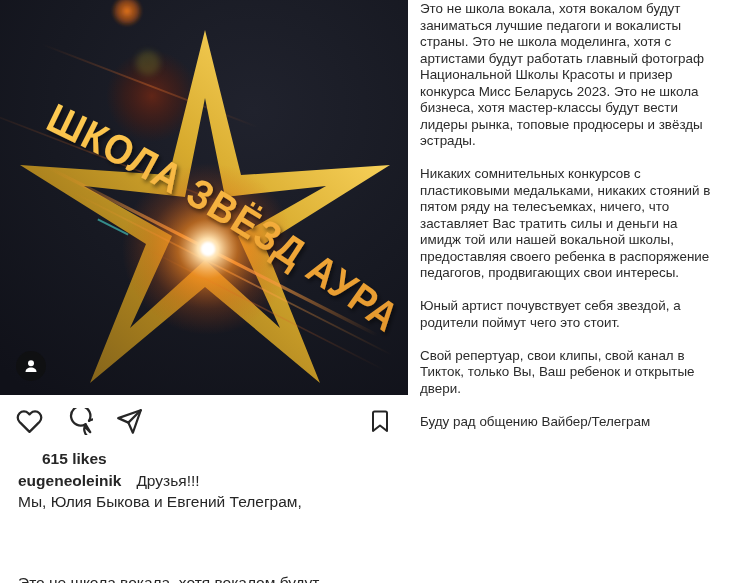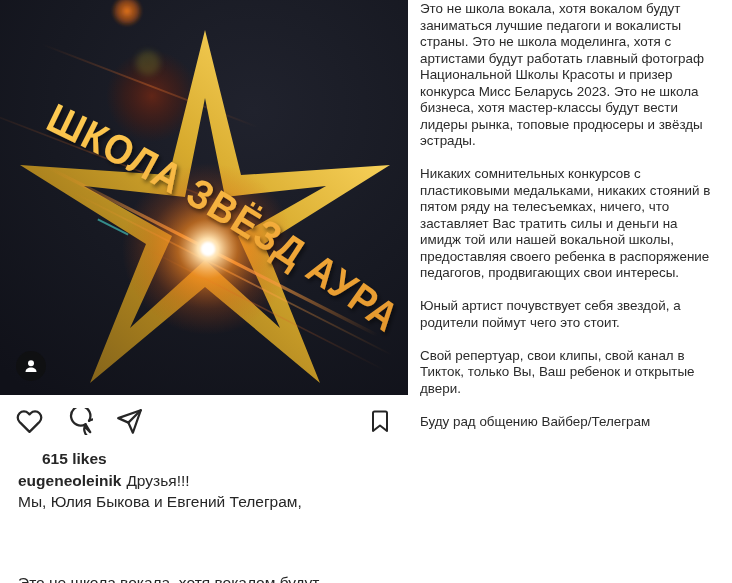--- a/index.html
+++ b/index.html
@@ -31,21 +31,21 @@
 
   
   .likes {
     position: absolute; left: 18px; top: 450px;
     font-size: 15.5px; font-weight: 700; color: #262626; cursor: pointer; margin-left: 24px;
   }
   .caption {
     position: absolute; left: 18px; top: 470px; width: 382px;
     font-size: 15.5px; line-height: 21px; color: #262626;
   }
-  .caption .username { font-weight: 700; margin-right: 5px; cursor: pointer; }
+  .caption .username { font-weight: 700; margin-right: 15px; cursor: pointer; }
   .caption-overflow {
     position: absolute; left: 18px; top: 572px; width: 382px;
     font-size: 15.5px; line-height: 21px; color: #262626;
   }
 
   
   .right-col {
     position: absolute; left: 420px; top: 1px; width: 300px;
     font-size: 13.4px; line-height: 16.5px; color: #2b2b2b;
   }

